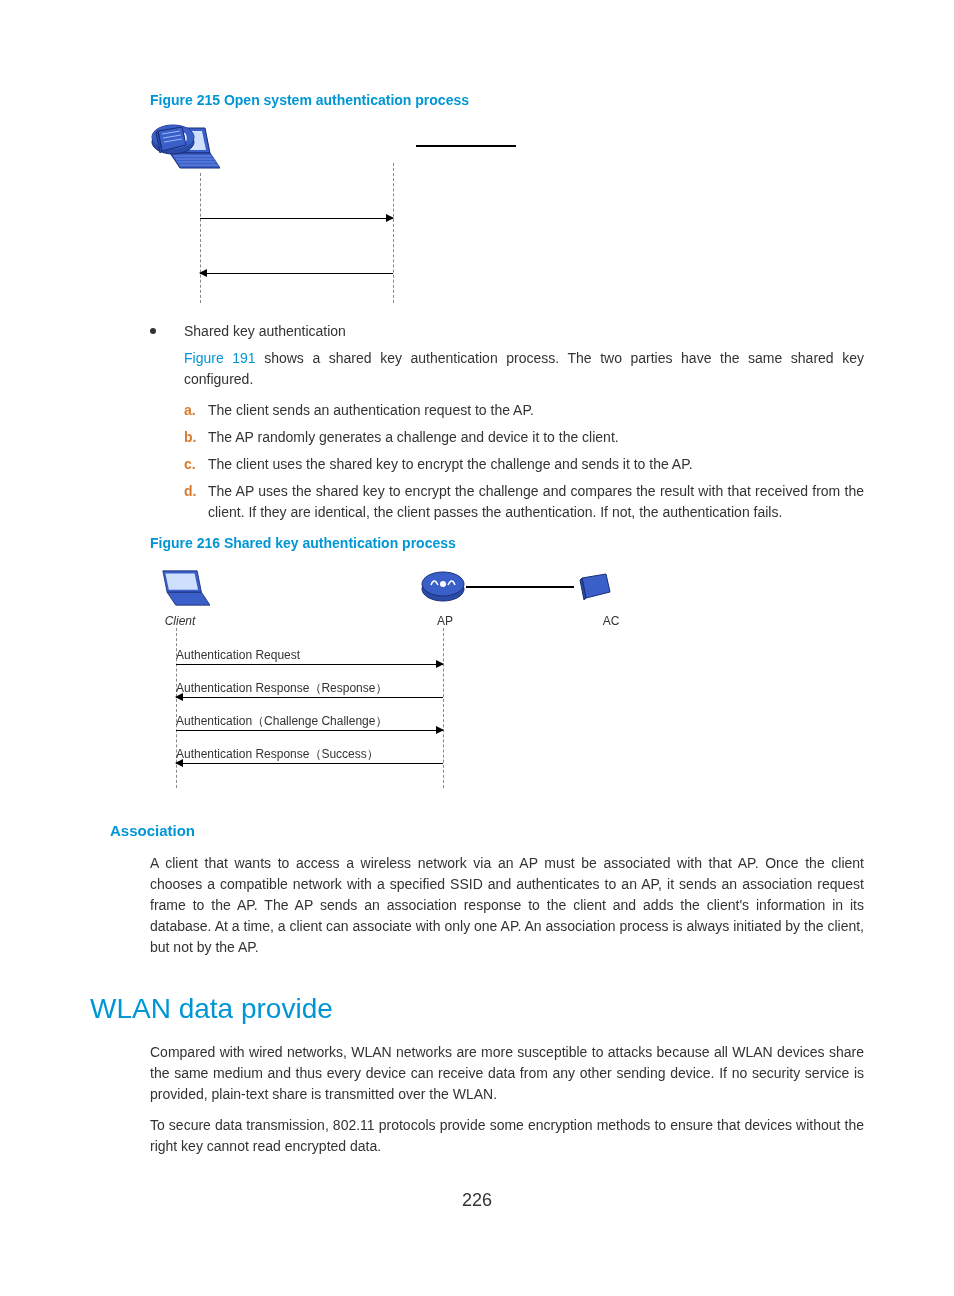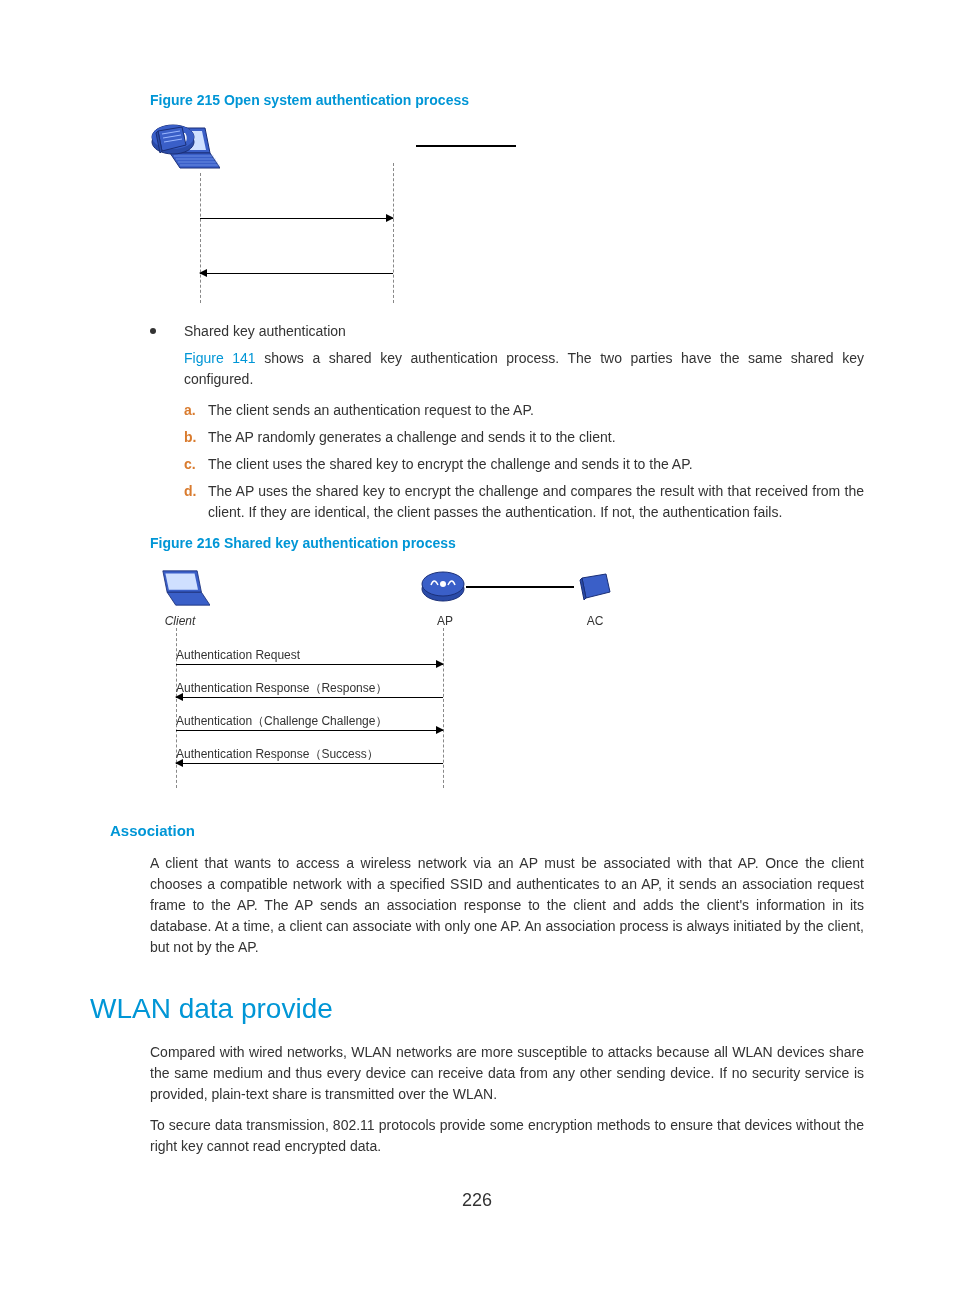--- a/index.html
+++ b/index.html
@@ -144,30 +144,30 @@
   <div style="position:absolute; left:50px; top:150px; width:193px;">
     <div class="arrow-line arrow-left"></div>
   </div>
 </div>
 
 <div class="bullet-line">
   <span class="bullet-dot"></span>
   <span class="bullet-text">Shared key authentication</span>
 </div>
 <div class="sub-para">
-  <span class="link">Figure 141</span><span> shows a shared key authentication process. The two parties have the same shared key configured.</span>
+  <span class="link">Figure 191</span><span> shows a shared key authentication process. The two parties have the same shared key configured.</span>
 </div>
 
 <div class="step-line">
   <span class="step-marker">a.</span>
   <span class="step-text">The client sends an authentication request to the AP.</span>
 </div>
 <div class="step-line">
   <span class="step-marker">b.</span>
-  <span class="step-text">The AP randomly generates a challenge and sends it to the client.</span>
+  <span class="step-text">The AP randomly generates a challenge and device it to the client.</span>
 </div>
 <div class="step-line">
   <span class="step-marker">c.</span>
   <span class="step-text">The client uses the shared key to encrypt the challenge and sends it to the AP.</span>
 </div>
 <div class="step-line">
   <span class="step-marker">d.</span>
   <span class="step-text">The AP uses the shared key to encrypt the challenge and compares the result with that received from the client. If they are identical, the client passes the authentication. If not, the authentication fails.</span>
 </div>
 
@@ -195,21 +195,21 @@
   <div class="dev-label" style="left:280px; top:46px; width:30px;">AP</div>
 
   <div class="conn-line" style="left:316px; top:20px; width:108px;"></div>
 
   <div class="ac" style="left:424px; top:4px;">
     <svg width="40" height="36" viewBox="0 0 40 36">
       <polygon points="8,8 32,4 36,22 12,28" fill="#3a5fc8" stroke="#1a2f78"></polygon>
       <polygon points="8,8 12,28 10,30 6,10" fill="#2a4ba8" stroke="#1a2f78"></polygon>
     </svg>
   </div>
-  <div class="dev-label" style="left:430px; top:46px; width:30px;">AC</div>
+  <div class="dev-label" style="left:446px; top:46px; width:30px;">AC</div>
 
   <div class="lifeline" style="left:26px; top:62px; height:160px;"></div>
   <div class="lifeline" style="left:293px; top:62px; height:160px;"></div>
 
   <div class="msg-group" style="top:70px; left:26px; width:267px;">
     <div style="position:relative; margin-top:26px;">
       <div class="arrow-label">Authentication Request</div>
       <div class="arrow-line arrow-right"></div>
     </div>
     <div style="position:relative; margin-top:32px;">

